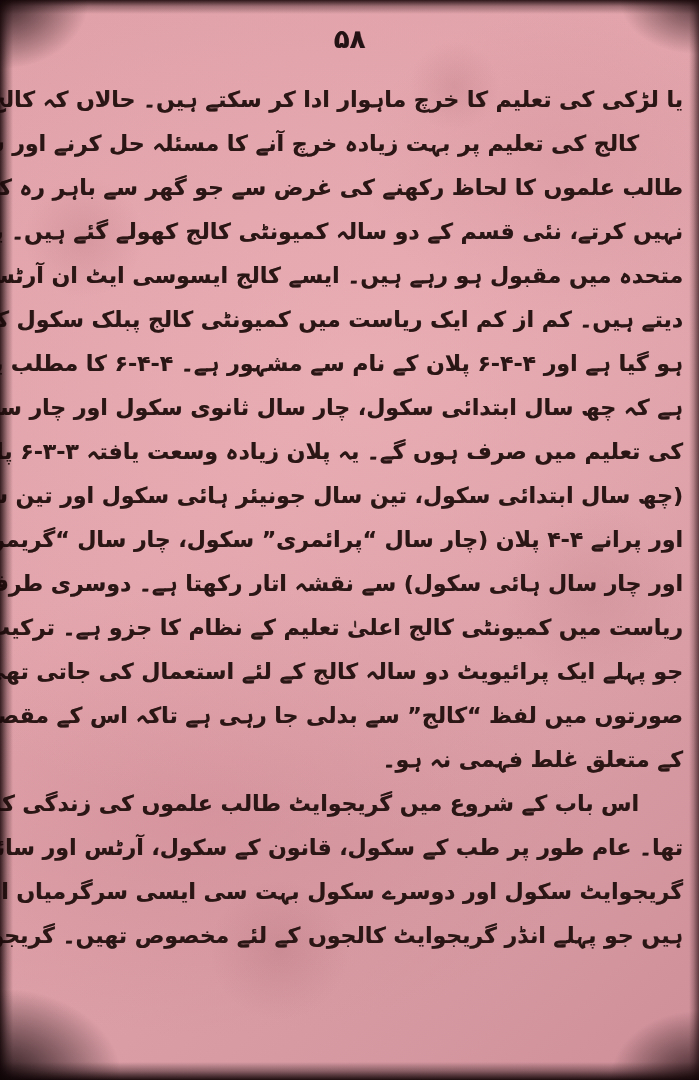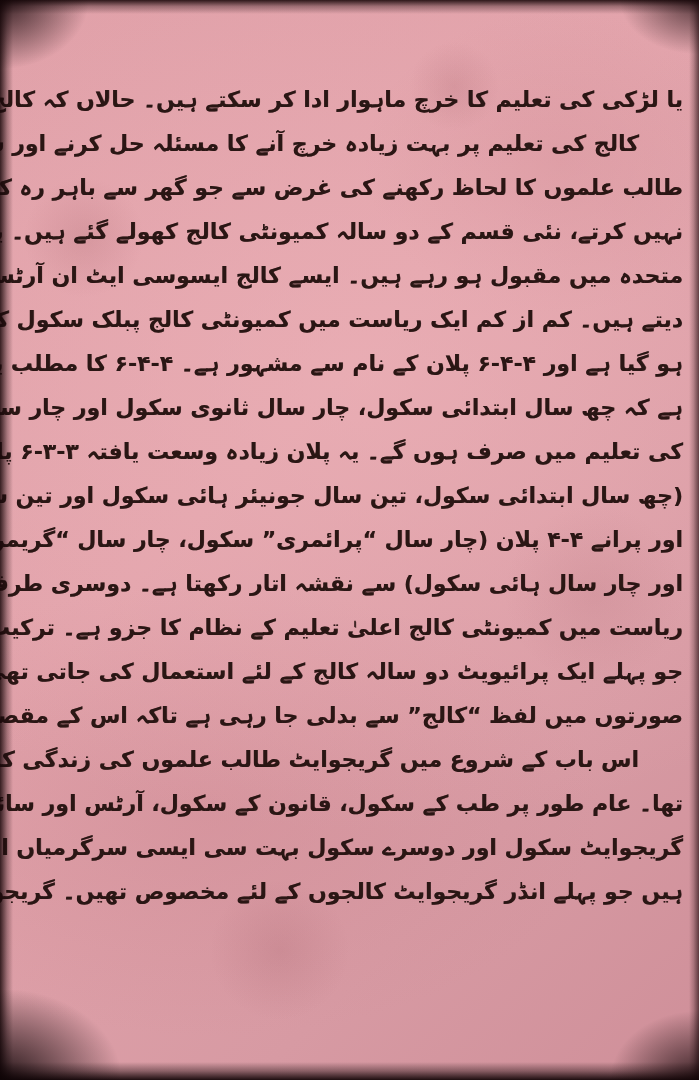--- a/index.html
+++ b/index.html
@@ -80,37 +80,39 @@
   .line.short{text-align-last:right;}
   .line.indent{padding-right:44px;}
 </style>
 </head>
 <body>
 
 <div class="scan">
 
   <div class="stains"></div>
 
+  <div class="page-number">۵۸</div>
 
   <div class="text-block">
     <div class="line">یا لڑکی کی تعلیم کا خرچ ماہوار ادا کر سکتے ہیں۔ حالاں کہ کالج یا یونیورسٹی اپنی</div>
     <div class="line indent">کالج کی تعلیم پر بہت زیادہ خرچ آنے کا مسئلہ حل کرنے اور سالہا سال ایسے</div>
     <div class="line">طالب علموں کا لحاظ رکھنے کی غرض سے جو گھر سے باہر رہ کر چار سال گزارنا پسند</div>
     <div class="line">نہیں کرتے، نئی قسم کے دو سالہ کمیونٹی کالج کھولے گئے ہیں۔ یہ کالج ریاستہائے</div>
     <div class="line">متحدہ میں مقبول ہو رہے ہیں۔ ایسے کالج ایسوسی ایٹ ان آرٹس کی ڈگری</div>
     <div class="line">دیتے ہیں۔ کم از کم ایک ریاست میں کمیونٹی کالج پبلک سکول کے نظام میں شامل</div>
     <div class="line">ہو گیا ہے اور ۴-۴-۶ پلان کے نام سے مشہور ہے۔ ۴-۴-۶ کا مطلب یہ</div>
     <div class="line">ہے کہ چھ سال ابتدائی سکول، چار سال ثانوی سکول اور چار سال کمیونٹی کالج</div>
     <div class="line">کی تعلیم میں صرف ہوں گے۔ یہ پلان زیادہ وسعت یافتہ ۳-۳-۶ پلان</div>
     <div class="line">(چھ سال ابتدائی سکول، تین سال جونیئر ہائی سکول اور تین سال ہائی سکول)</div>
     <div class="line">اور پرانے ۴-۴ پلان (چار سال “پرائمری” سکول، چار سال “گریمر” سکول</div>
     <div class="line">اور چار سال ہائی سکول) سے نقشہ اتار رکھتا ہے۔ دوسری طرف کم از کم ایک اور</div>
     <div class="line">ریاست میں کمیونٹی کالج اعلیٰ تعلیم کے نظام کا جزو ہے۔ ترکیب “جونیئر کالج”</div>
     <div class="line">جو پہلے ایک پرائیویٹ دو سالہ کالج کے لئے استعمال کی جاتی تھی اب بعض</div>
     <div class="line">صورتوں میں لفظ “کالج” سے بدلی جا رہی ہے تاکہ اس کے مقصد اور کام</div>
+    <div class="line short">کے متعلق غلط فہمی نہ ہو۔</div>
     <div class="line indent">اس باب کے شروع میں گریجوایٹ طالب علموں کی زندگی کا ذکر آیا</div>
     <div class="line">تھا۔ عام طور پر طب کے سکول، قانون کے سکول، آرٹس اور سائنسز کے</div>
     <div class="line">گریجوایٹ سکول اور دوسرے سکول بہت سی ایسی سرگرمیاں اپنا رہے</div>
     <div class="line">ہیں جو پہلے انڈر گریجوایٹ کالجوں کے لئے مخصوص تھیں۔ گریجوایٹ طالب</div>
   </div>
 
   <div class="edge edge-top"></div>
   <div class="edge edge-bottom"></div>
   <div class="edge edge-left"></div>
   <div class="edge edge-right"></div>

